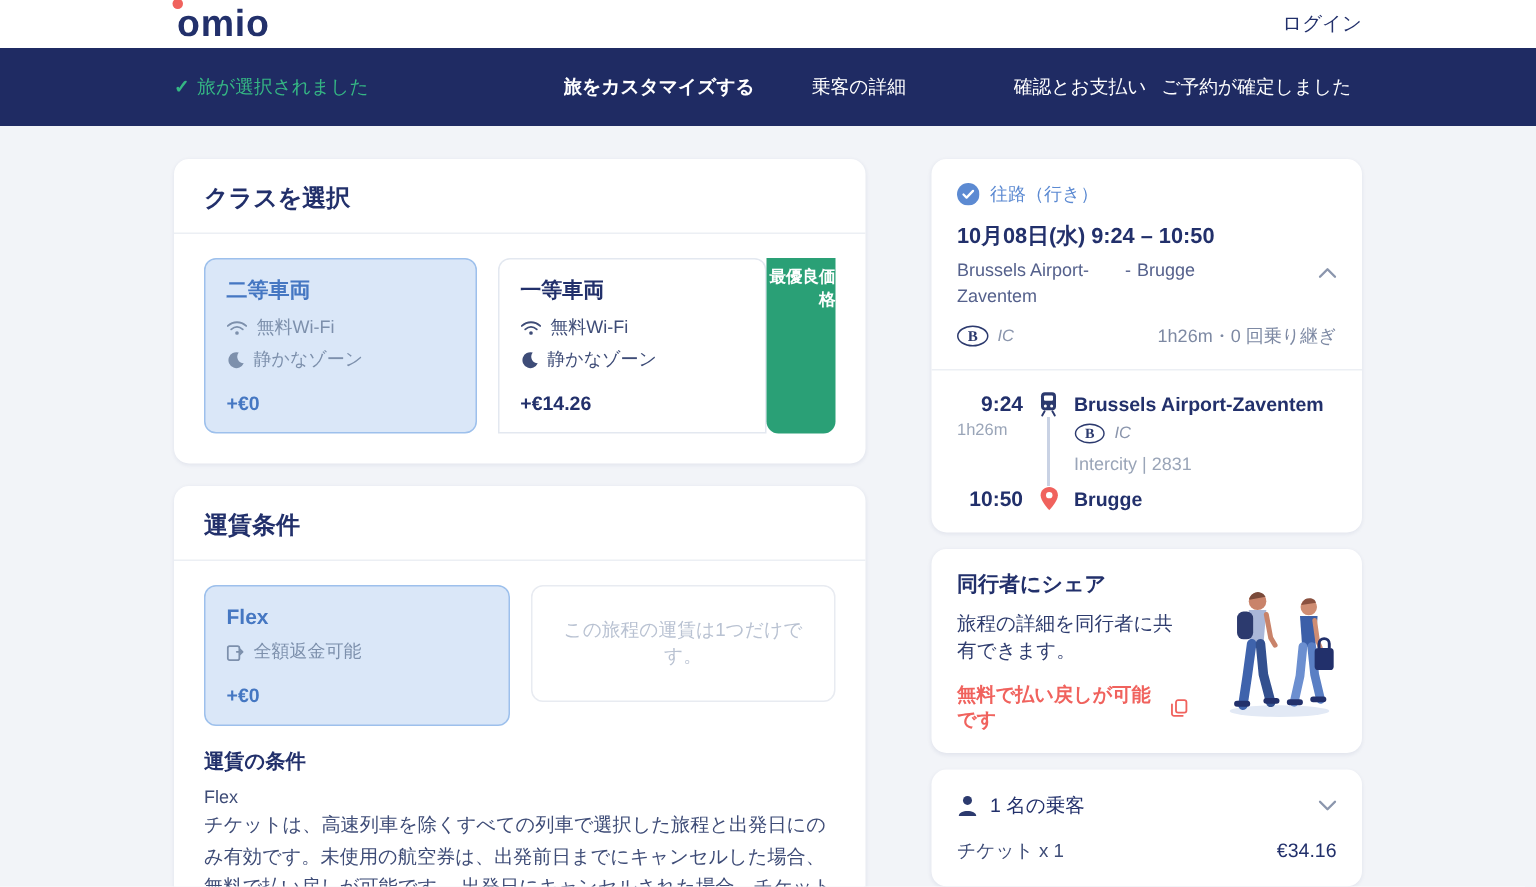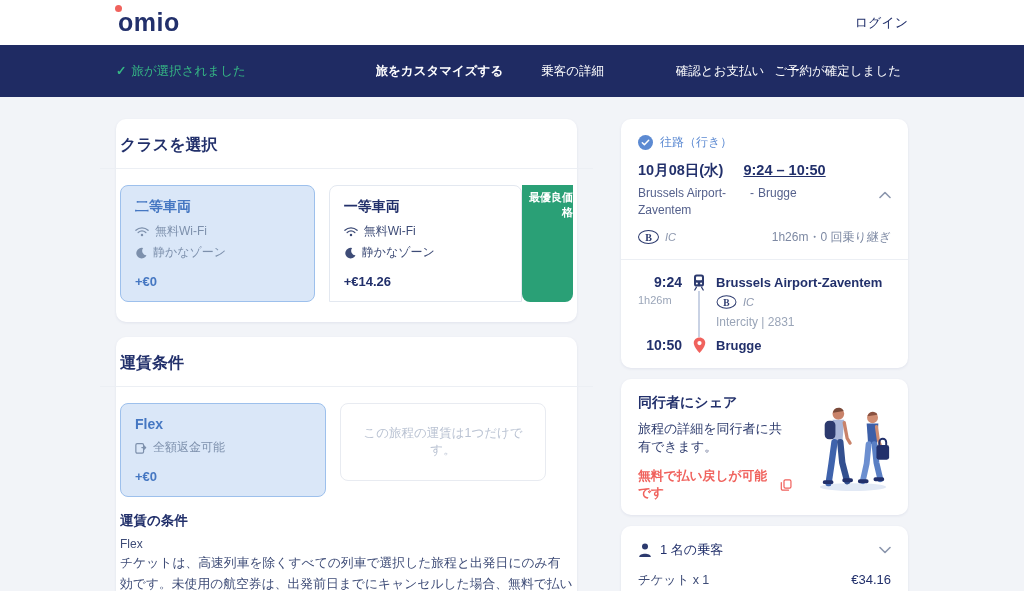--- a/index.html
+++ b/index.html
@@ -2,21 +2,21 @@
 <html><head>
 <meta charset="utf-8">
 <style>
   * { margin:0; padding:0; box-sizing:border-box; }
   html,body { width:1024px; height:591px; }
   body { font-family:"Liberation Sans", sans-serif; background:#fff; color:#22306b; }
   .page { width:1024px; height:591px; position:relative; overflow:hidden; display:flex; flex-direction:column; }
   .container { width:792px; margin:0 auto; }
 
   
-  .topbar { height:45px; background:#fff; display:flex; align-items:center; flex:0 0 auto; }
+  .topbar { height:32px; background:#fff; display:flex; align-items:center; flex:0 0 auto; }
   .topbar-inner { display:flex; align-items:center; justify-content:space-between; }
   .logo { position:relative; font-size:25px; font-weight:bold; letter-spacing:0.5px; color:#22306b; cursor:pointer; padding-left:2px; }
   .logo-dot { position:absolute; left:-1px; top:-3px; width:7px; height:7px; border-radius:50%; background:#f0625d; }
   .login { font-size:13px; color:#22306b; cursor:pointer; text-decoration:none; }
 
   
   .progress { background:#1f2b63; height:52px; display:flex; align-items:center; flex:0 0 auto; }
   .steps { display:flex; gap:3px; align-items:flex-end; }
   .step { display:flex; flex-direction:row; gap:7px; }
   .step-1 { flex:265 0 0; } .step-2 { flex:168 0 0; } .step-3 { flex:136 0 0; } .step-4 { flex:89 0 0; } .step-5 { flex:122 0 0; }
@@ -28,21 +28,21 @@
   .bar-fill { height:100%; background:#35b784; border-radius:3px; }
 
   
   .content { background:#f2f4f8; flex:1 1 auto; padding-top:22px; }
   .main-grid { display:flex; gap:44px; align-items:flex-start; }
   .left-col { width:461px; display:flex; flex-direction:column; gap:15px; }
   .sidebar { flex:1; display:flex; flex-direction:column; gap:11px; }
   .card { background:#fff; border-radius:10px; box-shadow:0 1px 3px rgba(31,43,99,0.08); }
 
   
-  .big-card { padding:16px 4px 20px; }
+  .big-card { padding:16px 20px 20px; }
   .card-title { font-size:16px; font-weight:bold; color:#22306b; padding-bottom:12px; }
   .card-divider { height:1px; background:#eceff4; margin:0 -20px 16px; }
   .options-row { display:flex; gap:14px; align-items:flex-start; }
   .option { width:206px; border:1px solid #e3e8f0; border-radius:8px; padding:12px 14px; cursor:pointer; background:#fff; min-height:92px; }
   .option.selected { background:#dae7f8; border-color:#9dc0ec; }
   .option-title { font-size:14px; font-weight:bold; color:#22306b; margin-bottom:7px; }
   .option.selected .option-title { color:#4577c2; }
   .amenity { display:flex; align-items:center; gap:6px; font-size:12px; color:#3e4c77; margin-top:4px; }
   .option.selected .amenity { color:#7d90ac; }
   .amenity svg { flex:0 0 auto; }
@@ -54,21 +54,21 @@
   .fare-option { min-height:78px; }
   .fare-placeholder { width:206px; min-height:78px; border:1px solid #e8ebf1; border-radius:8px; display:flex; align-items:center; justify-content:center; color:#b9c2d2; font-size:12.5px; padding:10px; text-align:center; }
   .cond-heading { margin-top:15px; font-size:13.5px; font-weight:bold; color:#22306b; }
   .cond-name { margin-top:7px; font-size:12px; color:#3e4c77; }
   .cond-text { margin-top:2px; font-size:12.8px; line-height:1.62; color:#3e4c77; }
 
   
   .journey-card { padding:15px 17px 14px; }
   .direction-row { display:flex; align-items:center; gap:7px; font-size:12px; color:#5c8ad2; }
   .j-datetime { margin-top:10px; font-size:14.5px; font-weight:bold; color:#22306b; }
-  .j-datetime .tr { margin-left:20px;text-decoration:underline; }
+  .j-datetime .tr { margin-left:4px; }
   .route-row { display:flex; font-size:12px; color:#55618c; margin-top:5px; line-height:1.4; }
   .route-from { width:112px; }
   .route-to { margin-left:4px; }
   .route-chevron { margin-left:auto; cursor:pointer; padding-top:2px; }
   .carrier-row { display:flex; align-items:center; gap:6px; margin-top:10px; }
   .b-logo { display:inline-flex; align-items:center; justify-content:center; width:21px; height:14px; border:1.6px solid #2c3a6e; border-radius:50%; font-size:10px; font-weight:bold; color:#2c3a6e; font-family:"Liberation Serif", serif; }
   .b-logo.small { transform:scale(0.95); }
   .service-code { font-size:11px; font-style:italic; color:#8b96ad; }
   .leg-summary { margin-left:auto; font-size:12px; color:#7d89a3; }
   .j-divider { height:1px; background:#eceff4; margin:13px -17px 14px; }

